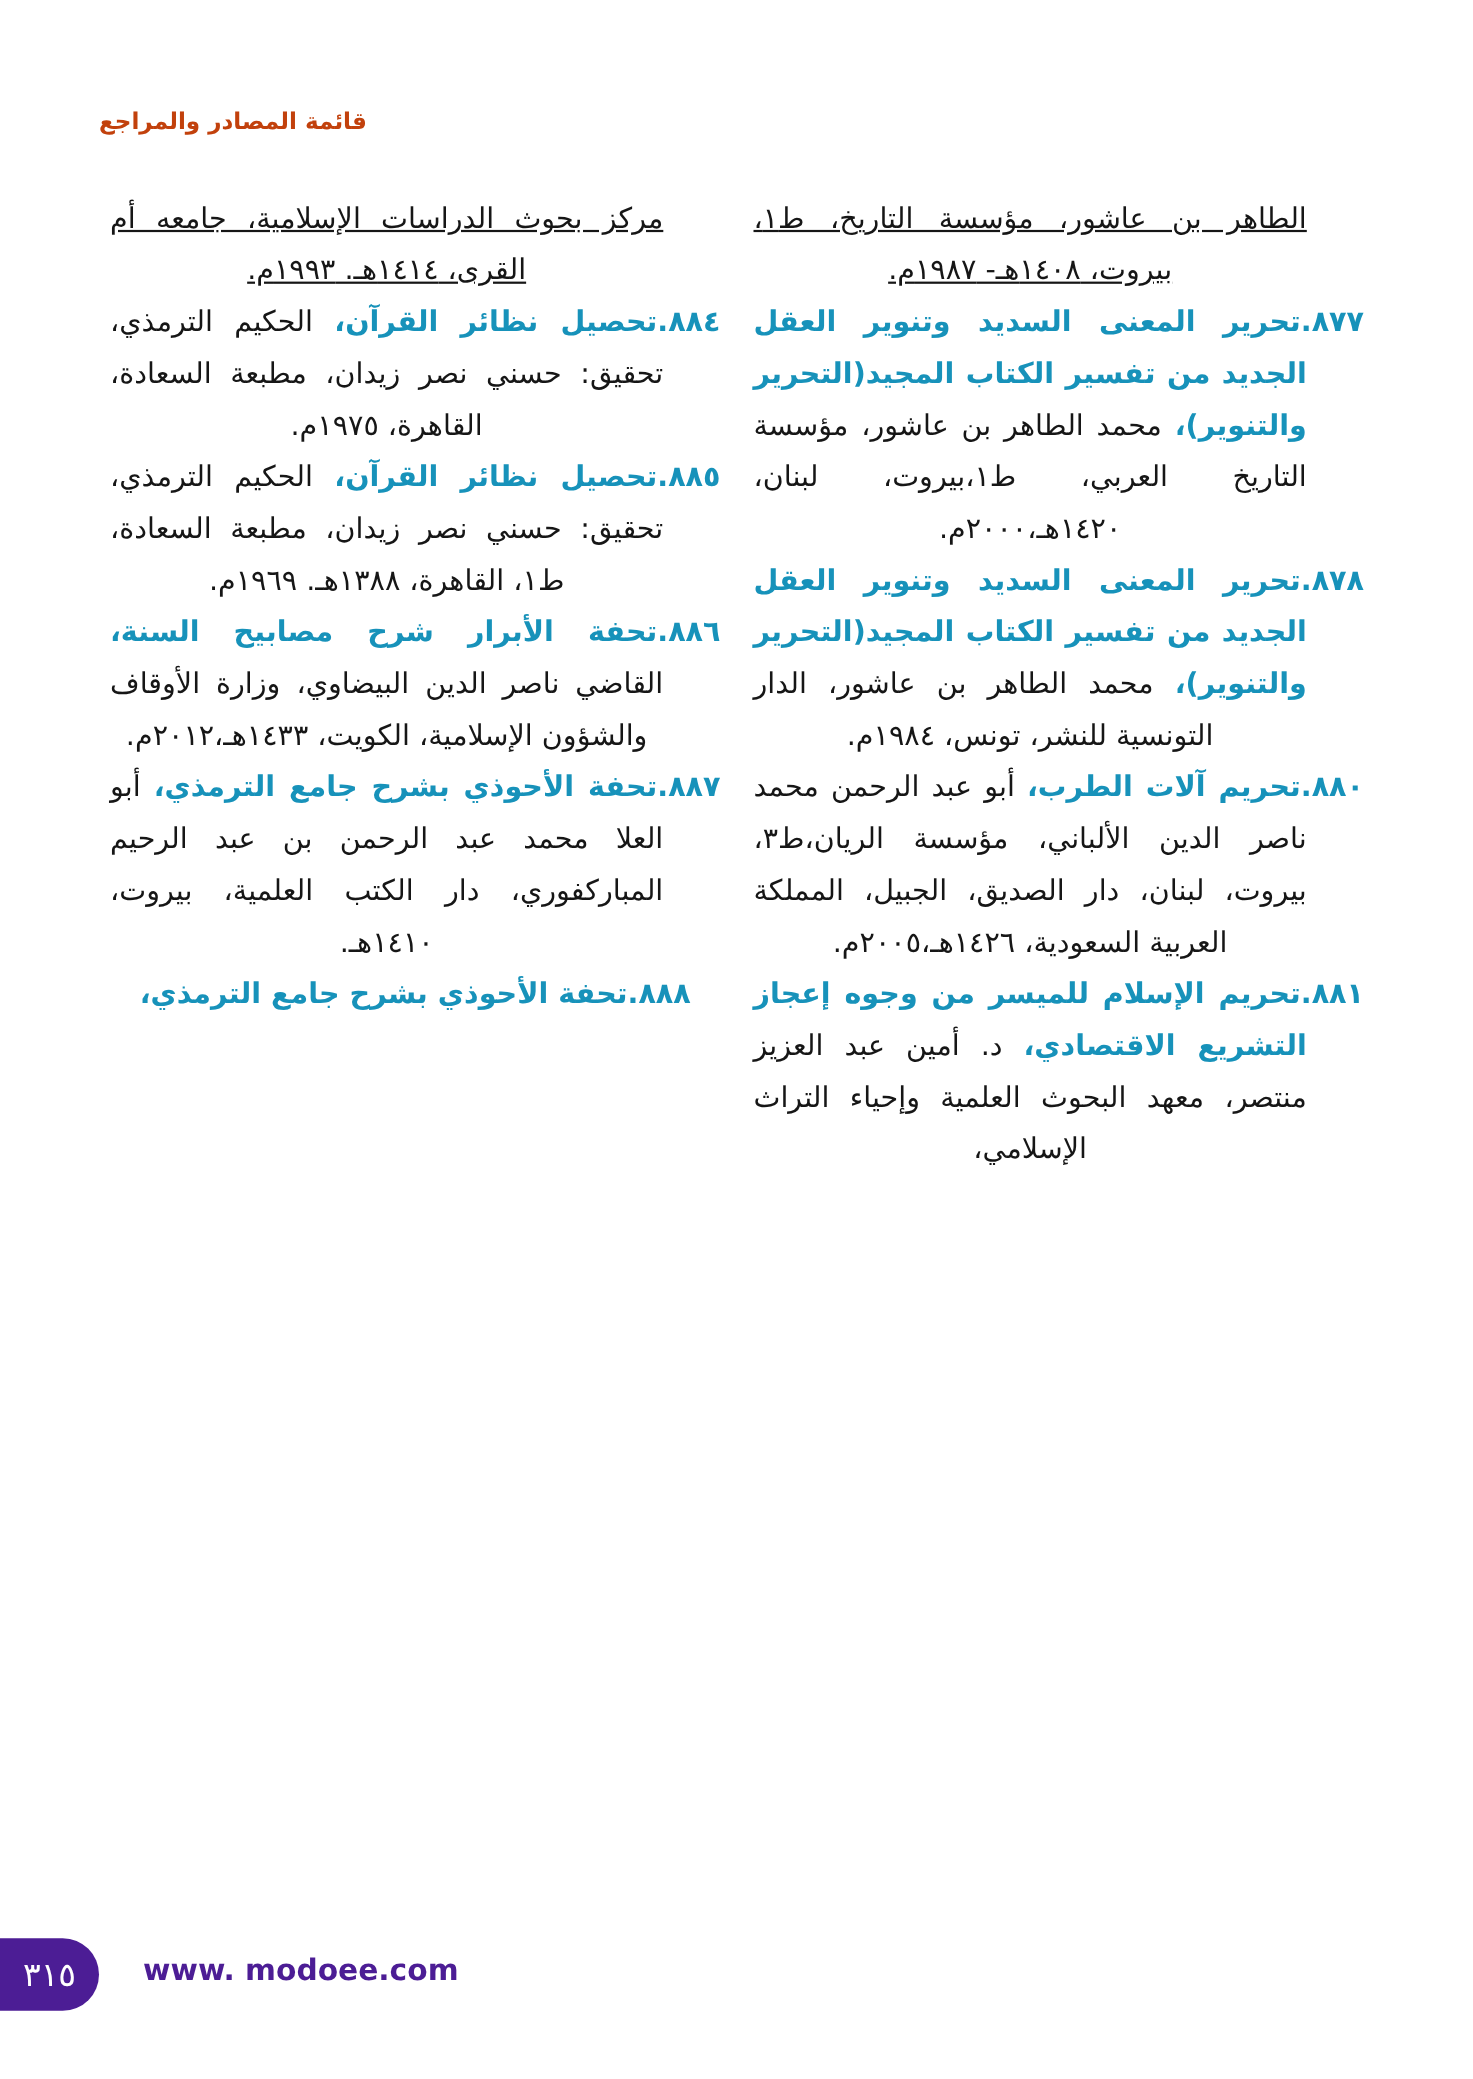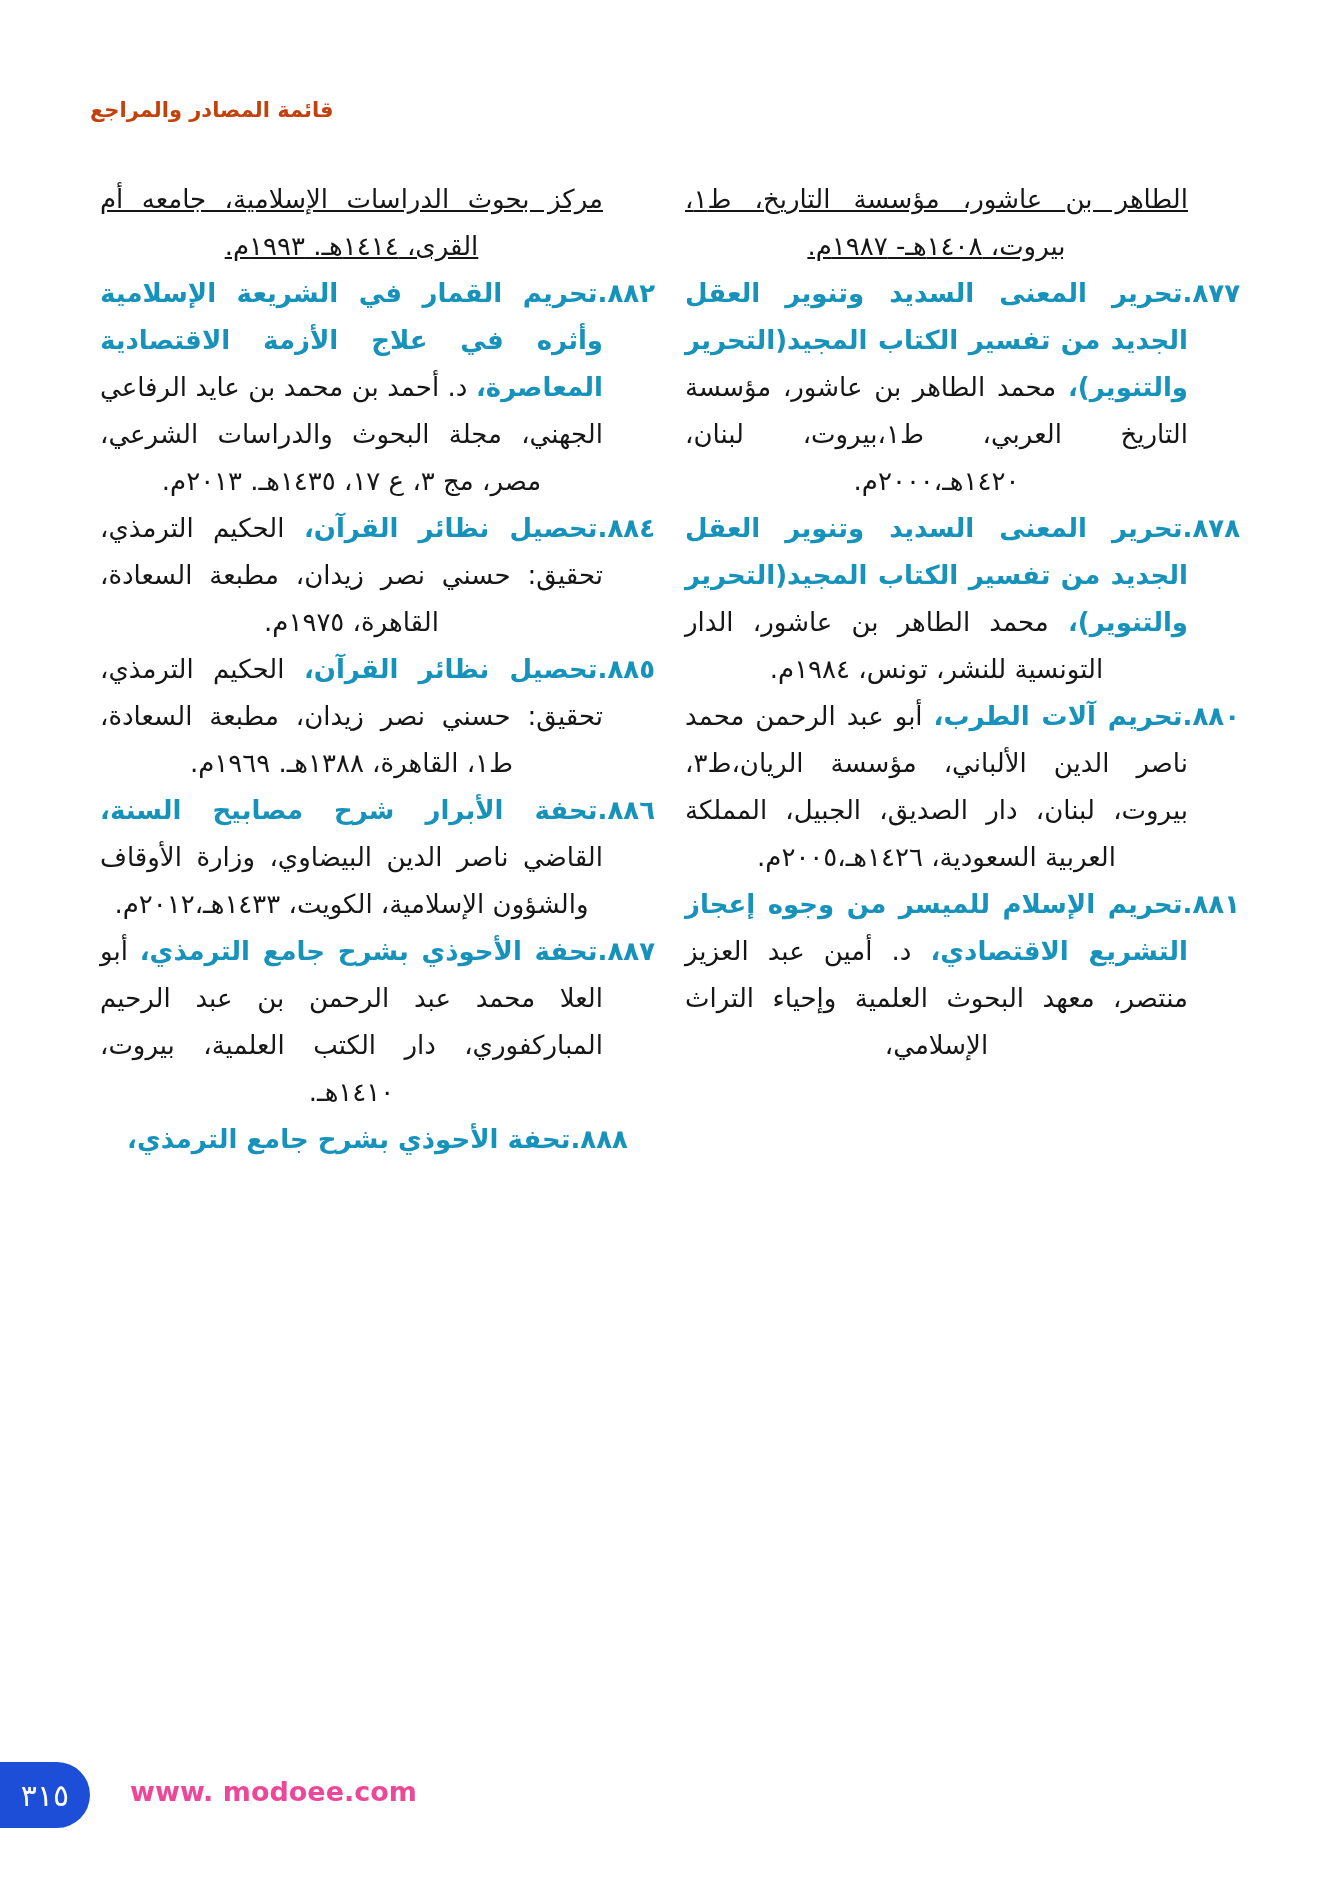--- a/index.html
+++ b/index.html
@@ -45,33 +45,33 @@
   p.cont { padding-right: 52px; text-decoration: underline; }
   p.entry { padding-right: 52px; text-indent: -52px; }
   .num, .title { color: #1792ba; font-weight: bold; }
   .body-text { color: #161616; }
   .page-tab {
     position: absolute;
     left: 0;
     top: 1762px;
     width: 90px;
     height: 66px;
-    background: #1d4ed8;
+    background: #4c1d95;
     border-radius: 0 33px 33px 0;
     display: flex;
     align-items: center;
     justify-content: center;
     color: #ffffff;
     font-size: 30px;
   }
   .website {
     position: absolute;
     left: 130px;
     top: 1776px;
-    color: #ec4899;
+    color: #4c1d95;
     font-size: 27px;
     font-weight: bold;
     direction: ltr;
   }
 </style>
 </head>
 <body>
 
 <div class="page">
 
@@ -87,21 +87,20 @@
 
 
   <p class="entry"><span class="num">٨٨٠.</span><span class="title">تحريم آلات الطرب،</span><span class="body-text"> أبو عبد الرحمن محمد ناصر الدين الألباني، مؤسسة الريان،ط٣، بيروت، لبنان، دار الصديق، الجبيل، المملكة العربية السعودية، ١٤٢٦هـ،٢٠٠٥م.</span></p>
 
   <p class="entry"><span class="num">٨٨١.</span><span class="title">تحريم الإسلام للميسر من وجوه إعجاز التشريع الاقتصادي،</span><span class="body-text"> د. أمين عبد العزيز منتصر، معهد البحوث العلمية وإحياء التراث الإسلامي،</span></p>
 </div>
     </div>
     <div class="col">
       <p class="cont">مركز بحوث الدراسات الإسلامية، جامعه أم القرى، ١٤١٤هـ. ١٩٩٣م.</p>
       <div id="left-col-entries">
-  <p class="entry"><span class="num">٨٨٢.</span><span class="title">تحريم القمار في الشريعة الإسلامية وأثره في علاج الأزمة الاقتصادية المعاصرة،</span><span class="body-text"> د. أحمد بن محمد بن عايد الرفاعي الجهني، مجلة البحوث والدراسات الشرعي، مصر، مج ٣، ع ١٧، ١٤٣٥هـ. ٢٠١٣م.</span></p>
 
 
   <p class="entry"><span class="num">٨٨٤.</span><span class="title">تحصيل نظائر القرآن،</span><span class="body-text"> الحكيم الترمذي، تحقيق: حسني نصر زيدان، مطبعة السعادة، القاهرة، ١٩٧٥م.</span></p>
 
   <p class="entry"><span class="num">٨٨٥.</span><span class="title">تحصيل نظائر القرآن،</span><span class="body-text"> الحكيم الترمذي، تحقيق: حسني نصر زيدان، مطبعة السعادة، ط١، القاهرة، ١٣٨٨هـ. ١٩٦٩م.</span></p>
 
   <p class="entry"><span class="num">٨٨٦.</span><span class="title">تحفة الأبرار شرح مصابيح السنة،</span><span class="body-text"> القاضي ناصر الدين البيضاوي، وزارة الأوقاف والشؤون الإسلامية، الكويت، ١٤٣٣هـ،٢٠١٢م.</span></p>
 
   <p class="entry"><span class="num">٨٨٧.</span><span class="title">تحفة الأحوذي بشرح جامع الترمذي،</span><span class="body-text"> أبو العلا محمد عبد الرحمن بن عبد الرحيم المباركفوري، دار الكتب العلمية، بيروت، ١٤١٠هـ.</span></p>
 

